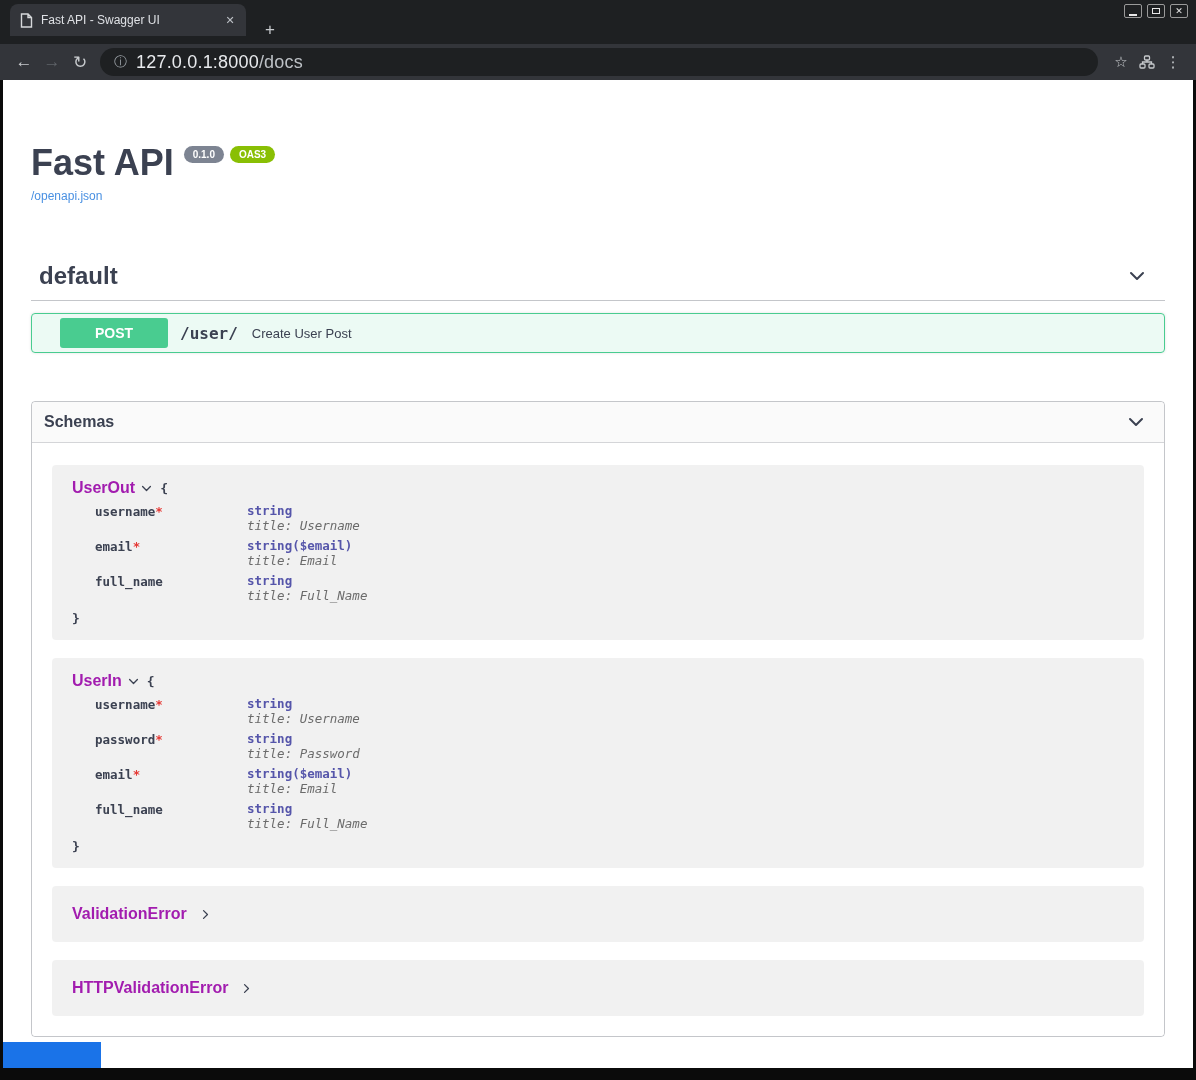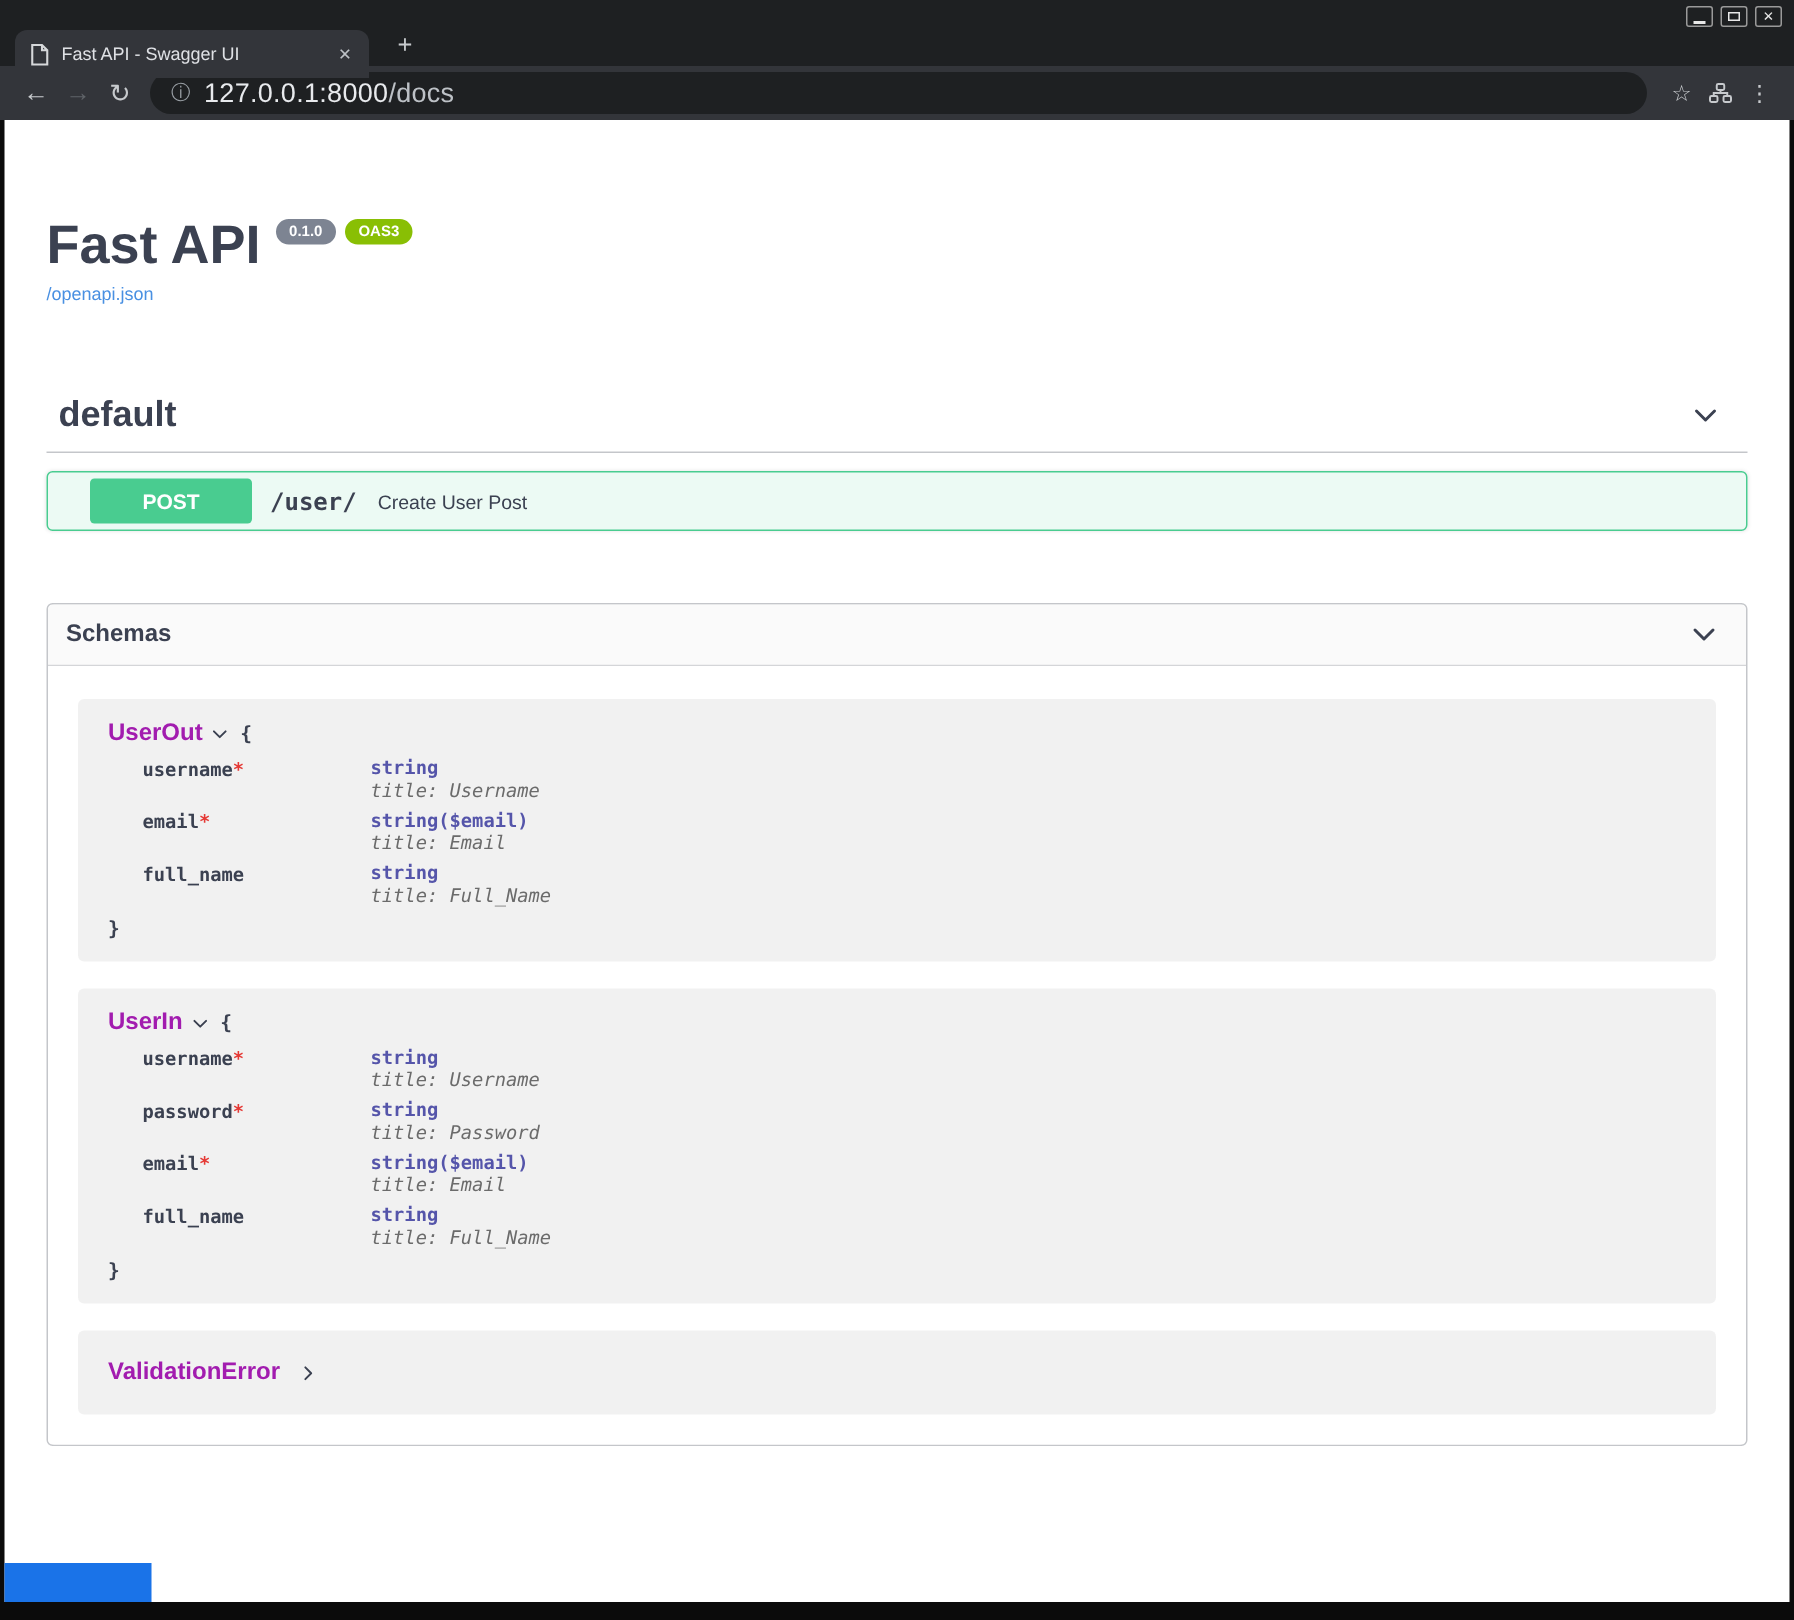--- a/index.html
+++ b/index.html
@@ -8,21 +8,21 @@
   .window { position:relative; width:1196px; height:1080px; background:#0b0b0b; }
 
   
   .titlebar { position:relative; height:44px; background:#1e2022; }
   .win-controls { position:absolute; top:4px; right:8px; display:flex; gap:5px; }
   .win-btn { width:18px; height:14px; border:1px solid #9a9a9a; border-radius:2px;
              display:flex; align-items:center; justify-content:center; cursor:pointer; }
   .min-glyph { width:8px; height:2px; background:#e8e8e8; margin-top:7px; }
   .max-glyph { width:8px; height:6px; border:1px solid #e8e8e8; }
   .close-glyph { color:#e8e8e8; font-size:9px; line-height:1; }
-  .tab { position:absolute; left:10px; top:20px; width:236px; height:32px; background:#33353a;
+  .tab { position:absolute; left:10px; top:4px; width:236px; height:32px; background:#33353a;
          border-radius:8px 8px 0 0; display:flex; align-items:center; padding:0 8px 0 10px; cursor:pointer; }
   .tab-title { flex:1; color:#dfe1e5; font-size:12px; white-space:nowrap; overflow:hidden; margin-left:8px; }
   .tab-close { color:#bdc1c6; font-size:11px; width:16px; height:16px; border-radius:8px;
                display:flex; align-items:center; justify-content:center; cursor:pointer; }
   .new-tab { position:absolute; left:258px; top:18px; color:#c7cacd; font-size:17px; width:24px; height:24px;
              display:flex; align-items:center; justify-content:center; border-radius:12px; cursor:pointer; }
 
   
   .toolbar { height:36px; background:#33353a; display:flex; align-items:center; padding:0 10px; }
   .nav-btn { width:28px; height:28px; display:flex; align-items:center; justify-content:center;
@@ -256,20 +256,26 @@
             <div class="brace close-brace">}</div>
           </div>
 
           <div class="model-box collapsed-model">
             <span class="model-title">ValidationError</span>
             <svg class="chev" width="13" height="13" viewBox="0 0 20 20">
                 <polyline points="7,4 13,10 7,16"></polyline>
               </svg>
           </div>
 
+          <div class="model-box collapsed-model">
+            <span class="model-title">HTTPValidationError</span>
+            <svg class="chev" width="13" height="13" viewBox="0 0 20 20">
+                <polyline points="7,4 13,10 7,16"></polyline>
+              </svg>
+          </div>
 
         </div>
       </div>
 
     </div>
   </div>
 
   <div class="status-bubble"></div>
   <div class="bottom-strip"></div>
 

